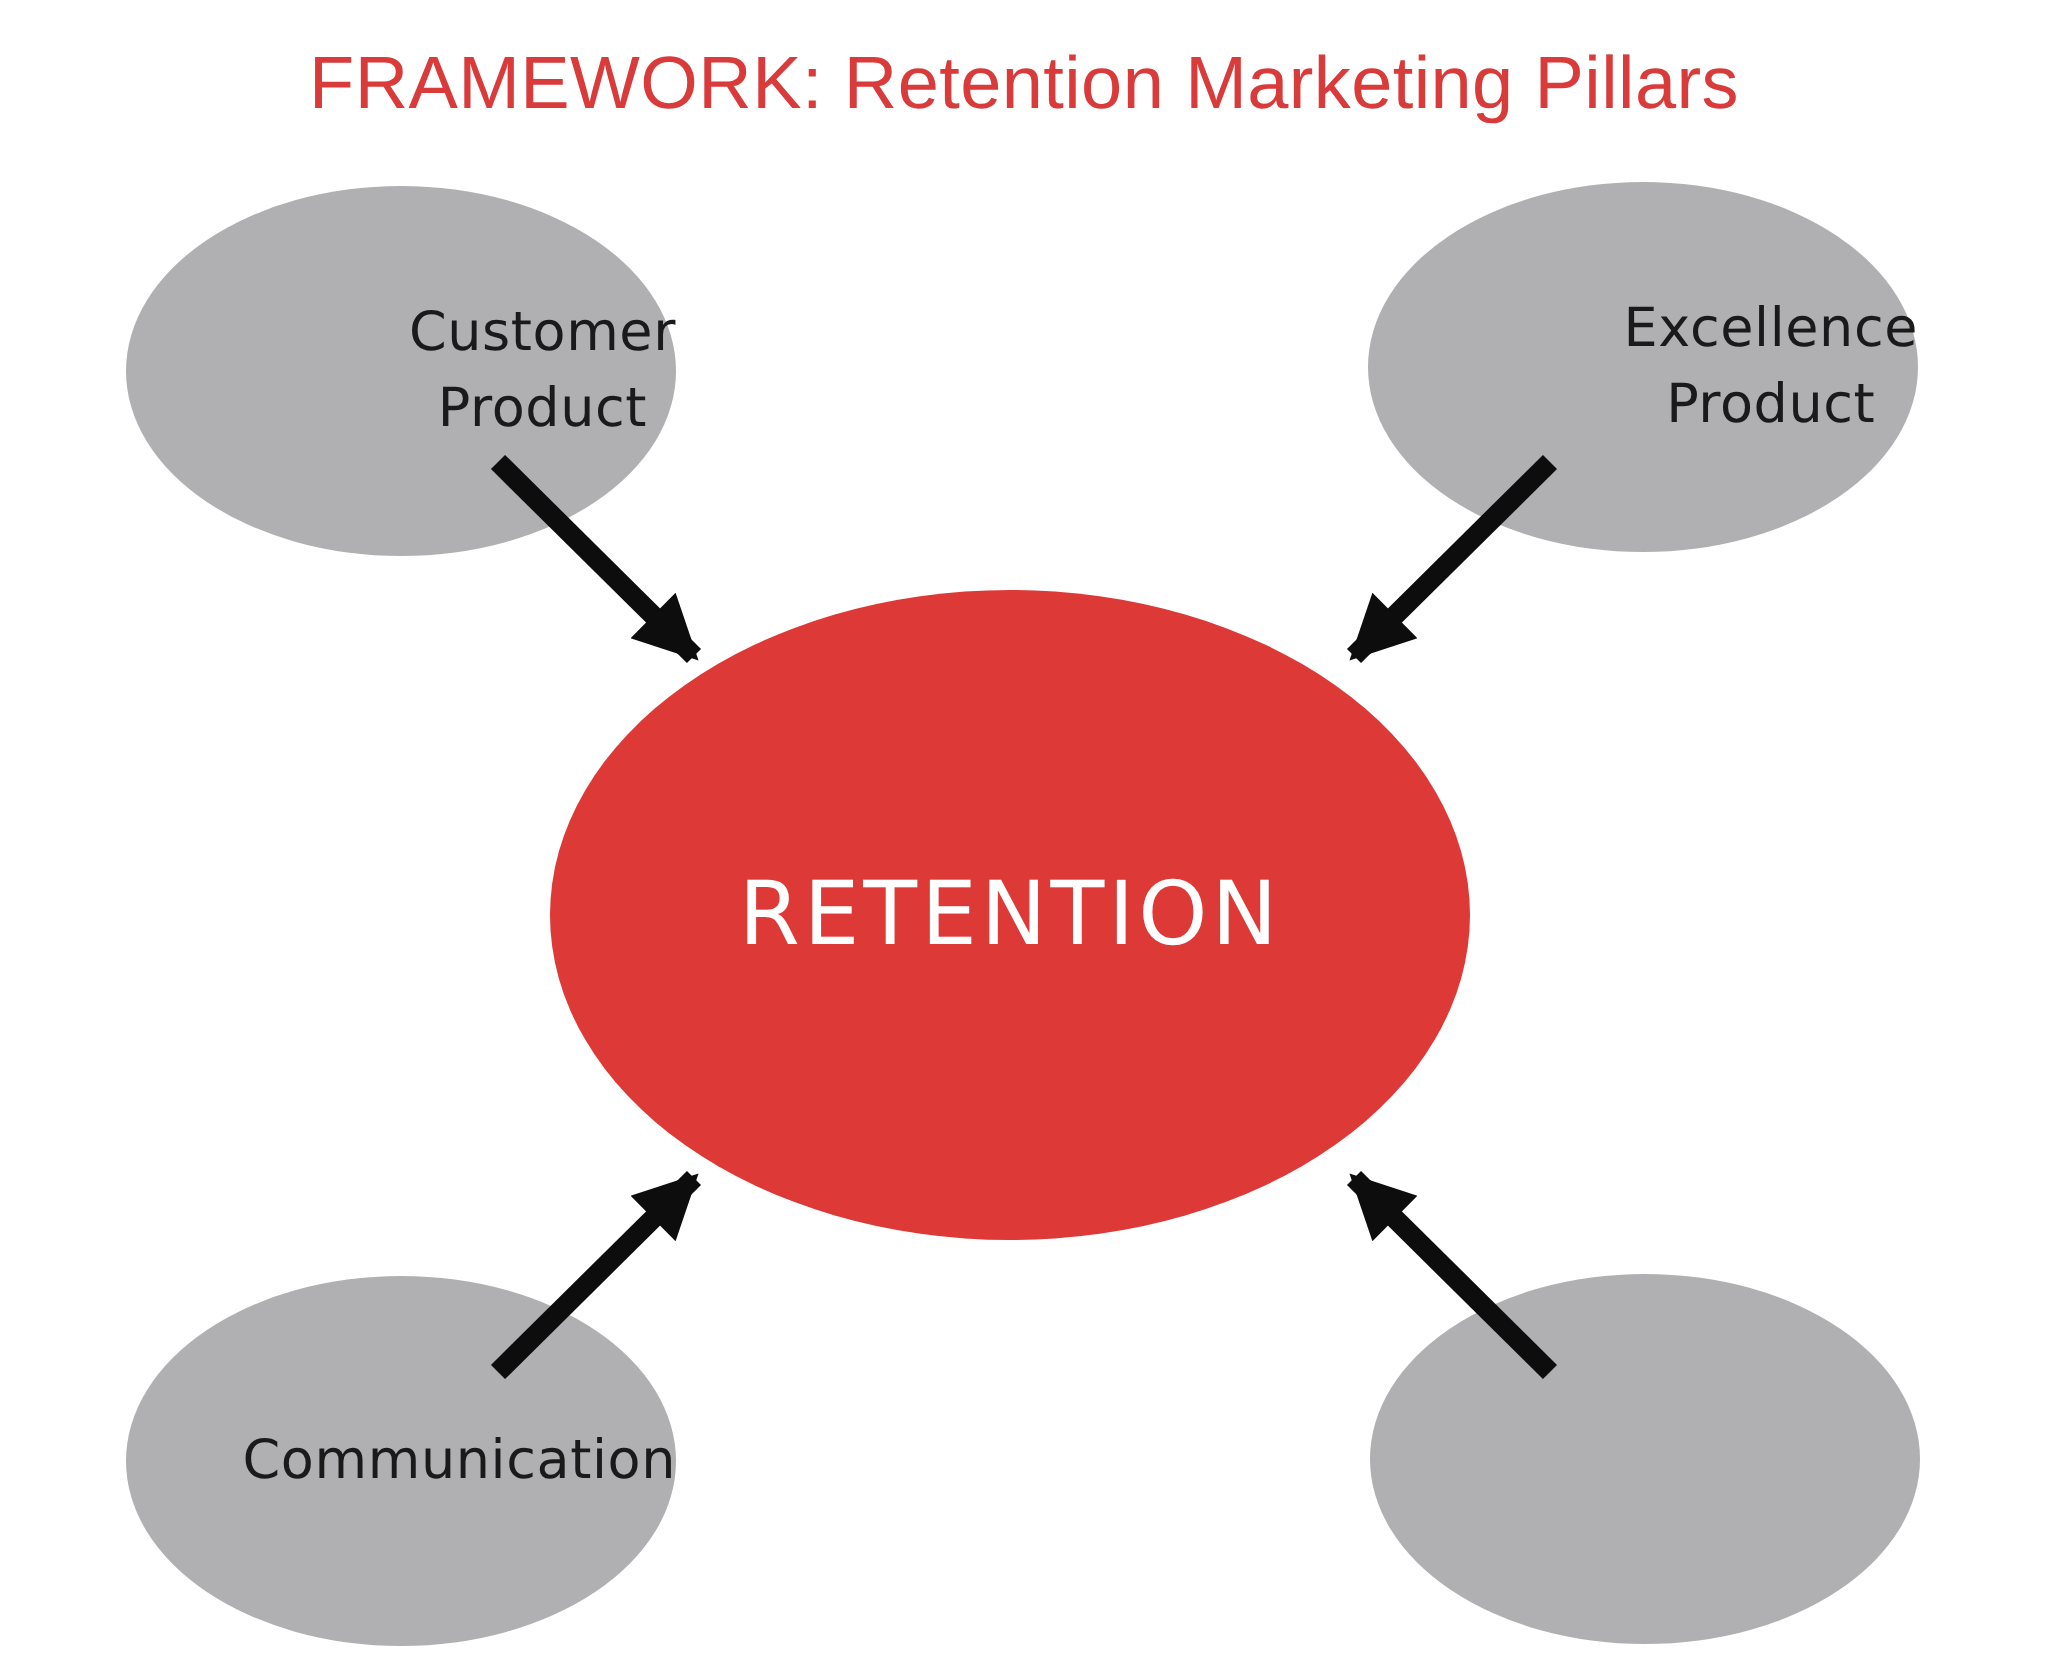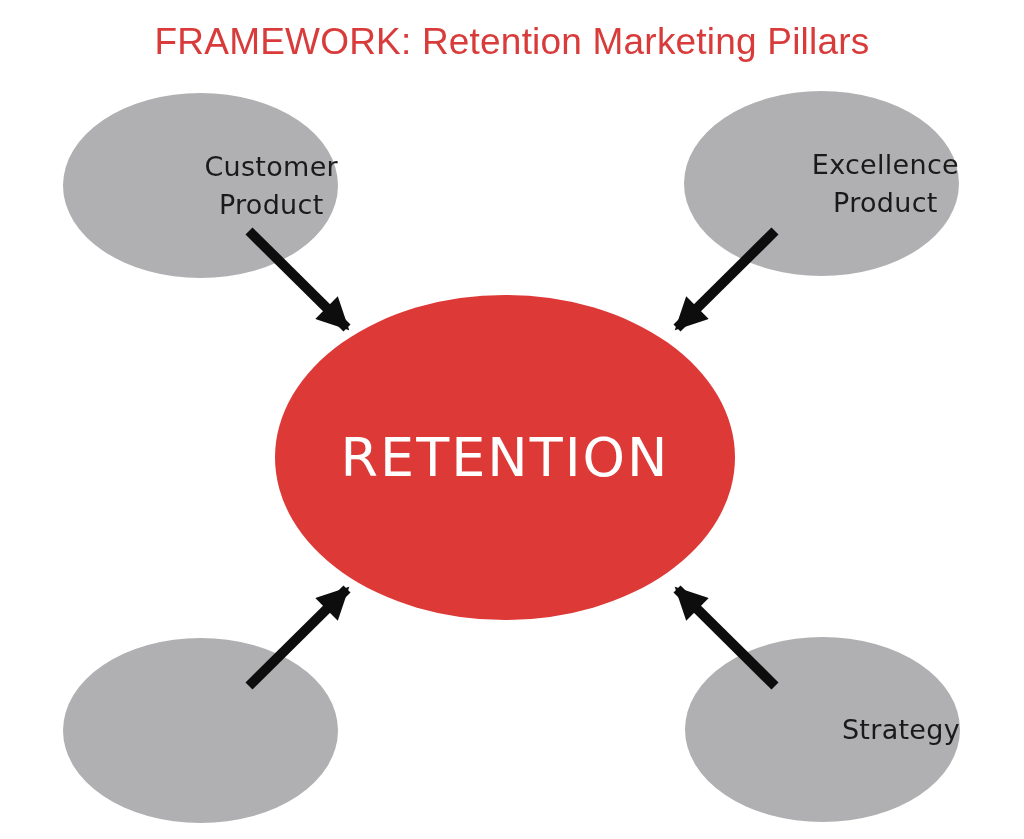--- a/index.html
+++ b/index.html
@@ -57,21 +57,21 @@
     height: 325px;
     border-radius: 50%;
     background: var(--center-fill, #dc3937);
     display: flex;
     align-items: center;
     justify-content: center;
   }
   .center-node .lbl {
     text-align: center;
     color: var(--center-text, #ffffff);
-    font-size: 54px;
+    font-size: 44px;
     line-height: 62px;
     letter-spacing: 2px;
     font-weight: 500;
   }
   svg.arrows {
     position: absolute;
     left: 0;
     top: 0;
     width: 1024px;
     height: 839px;
@@ -92,26 +92,26 @@
 
 <div class="pillar tr">
   <div class="lbl">
     <div>Excellence</div>
     <div>Product</div>
   </div>
 </div>
 
 <div class="pillar bl">
   <div class="lbl">
+    <div>Communication</div>
   </div>
 </div>
 
 <div class="pillar br">
   <div class="lbl">
-    <div>Strategy</div>
   </div>
 </div>
 
 <div class="center-node">
   <div class="lbl">
     <div>RETENTION</div>
   </div>
 </div>
 
 <svg class="arrows" viewBox="0 0 1024 839" xmlns="http://www.w3.org/2000/svg">

